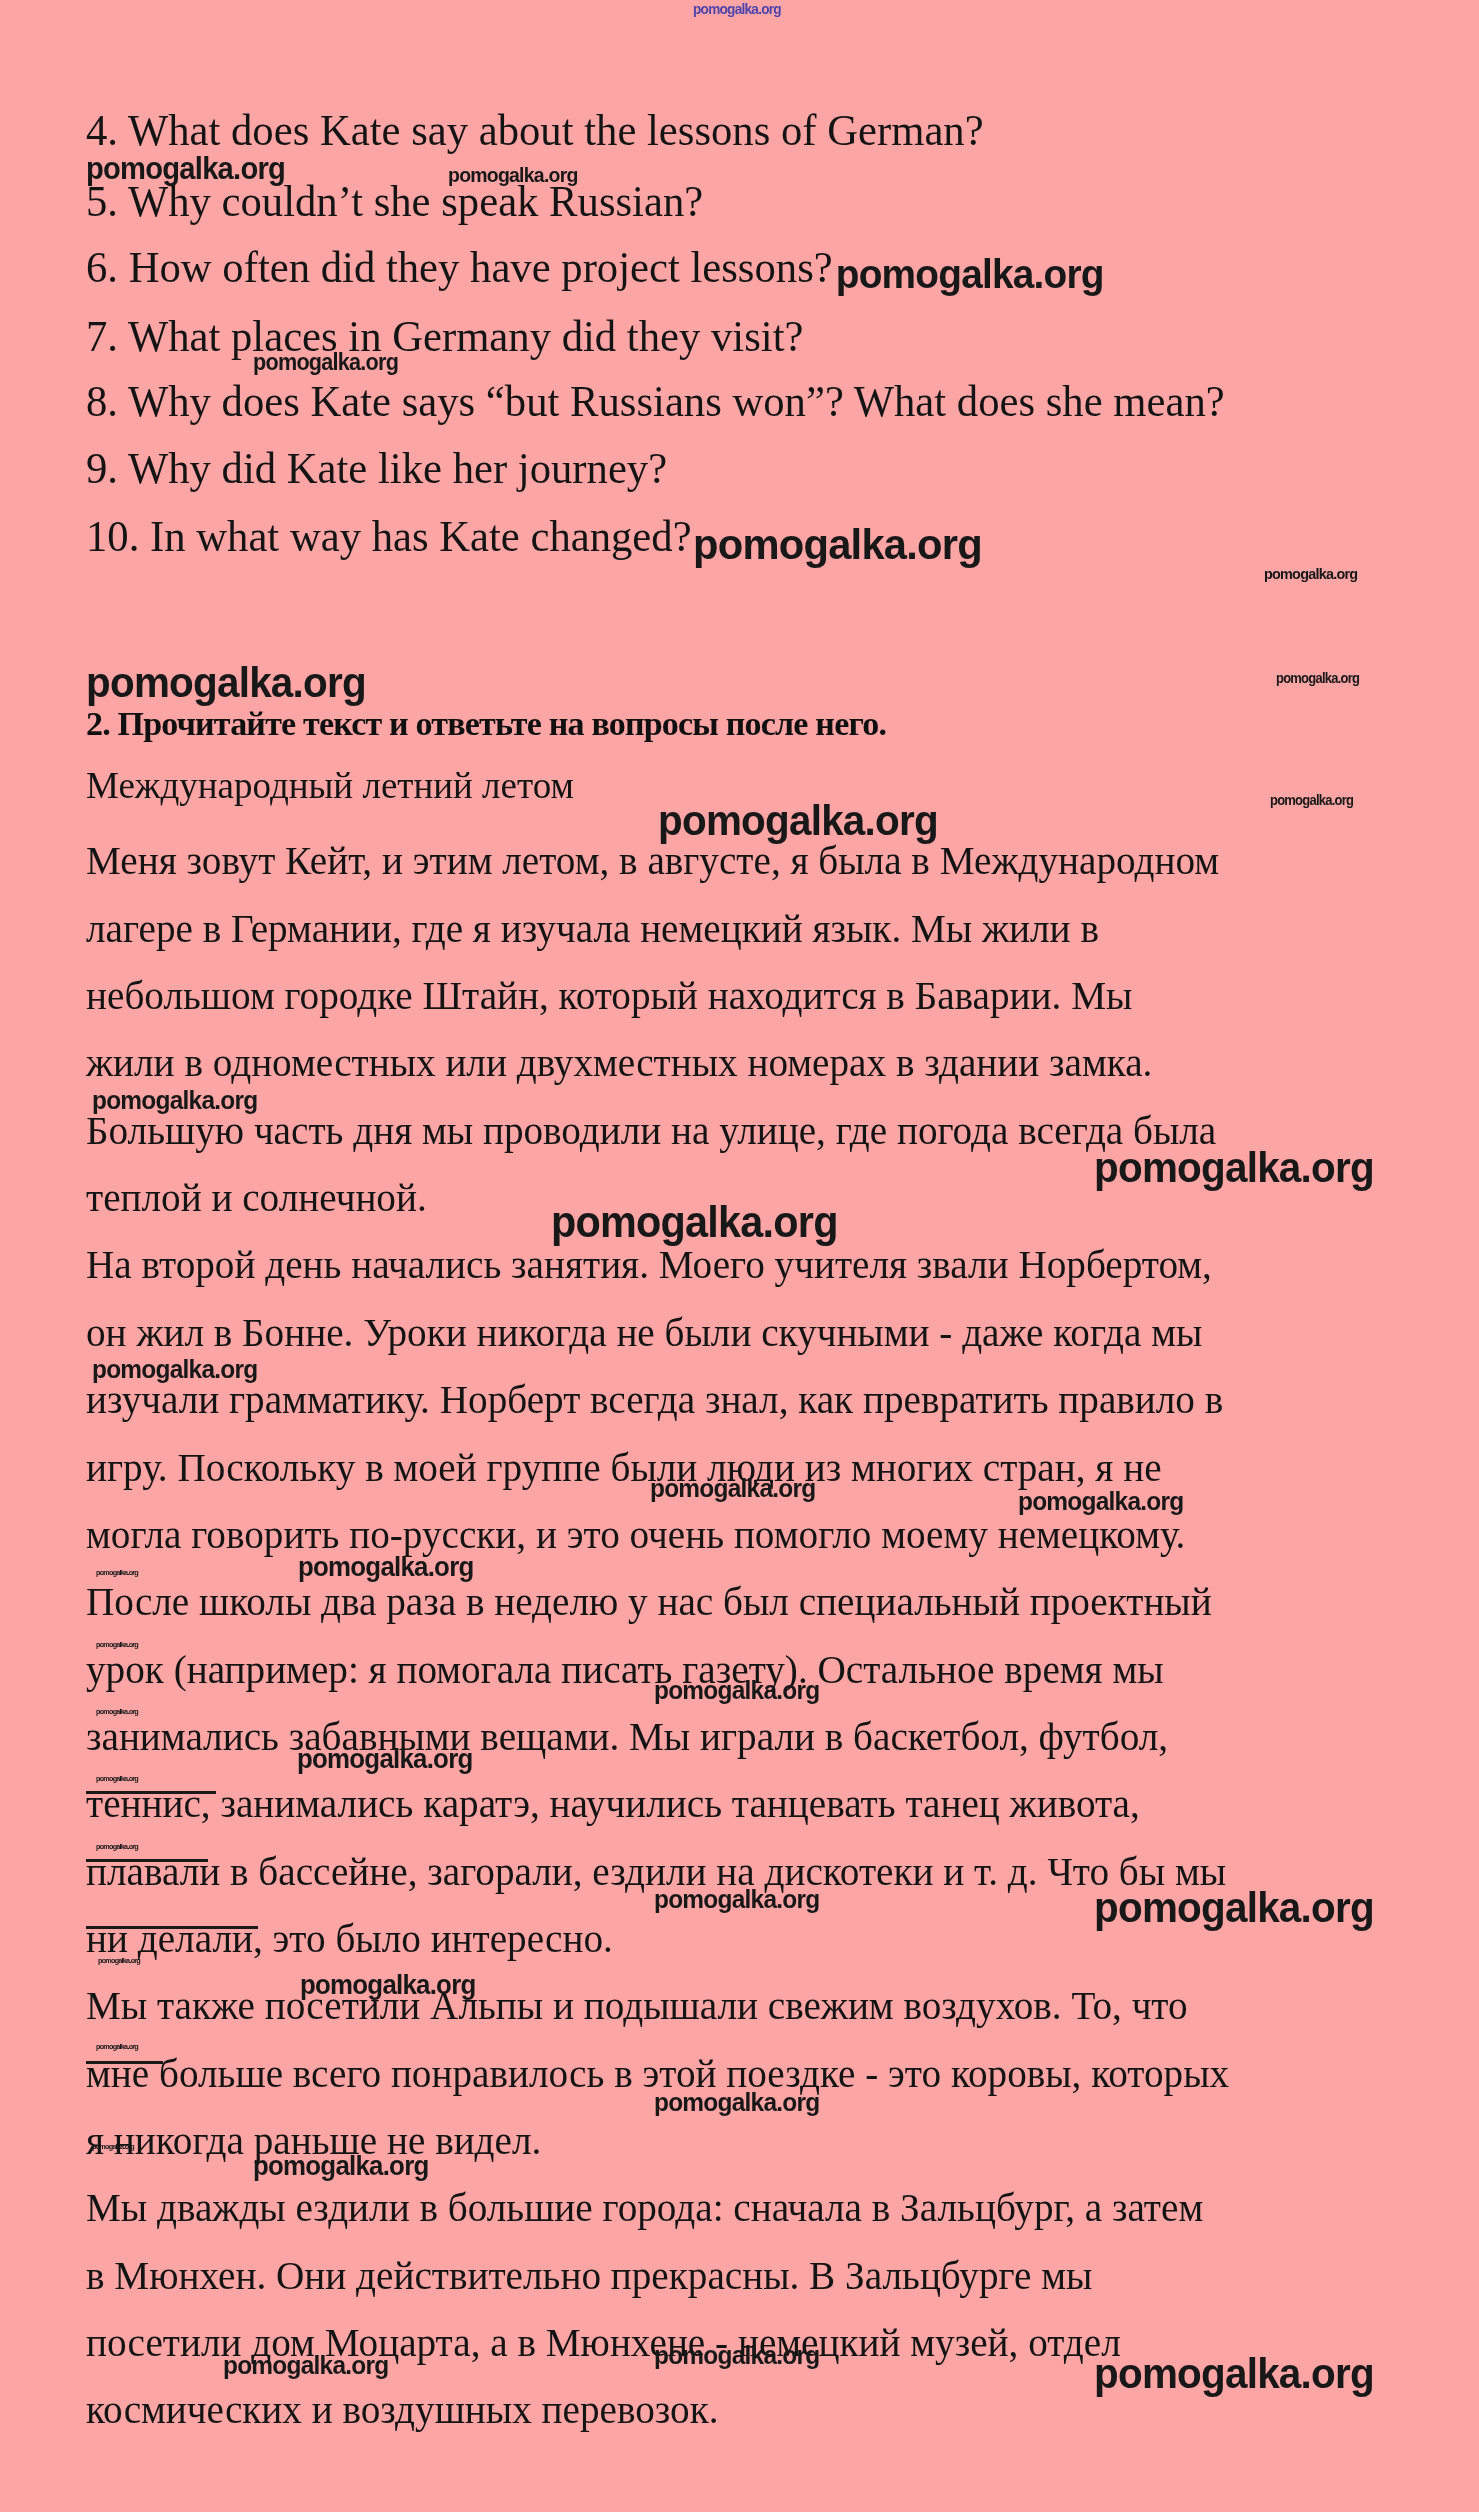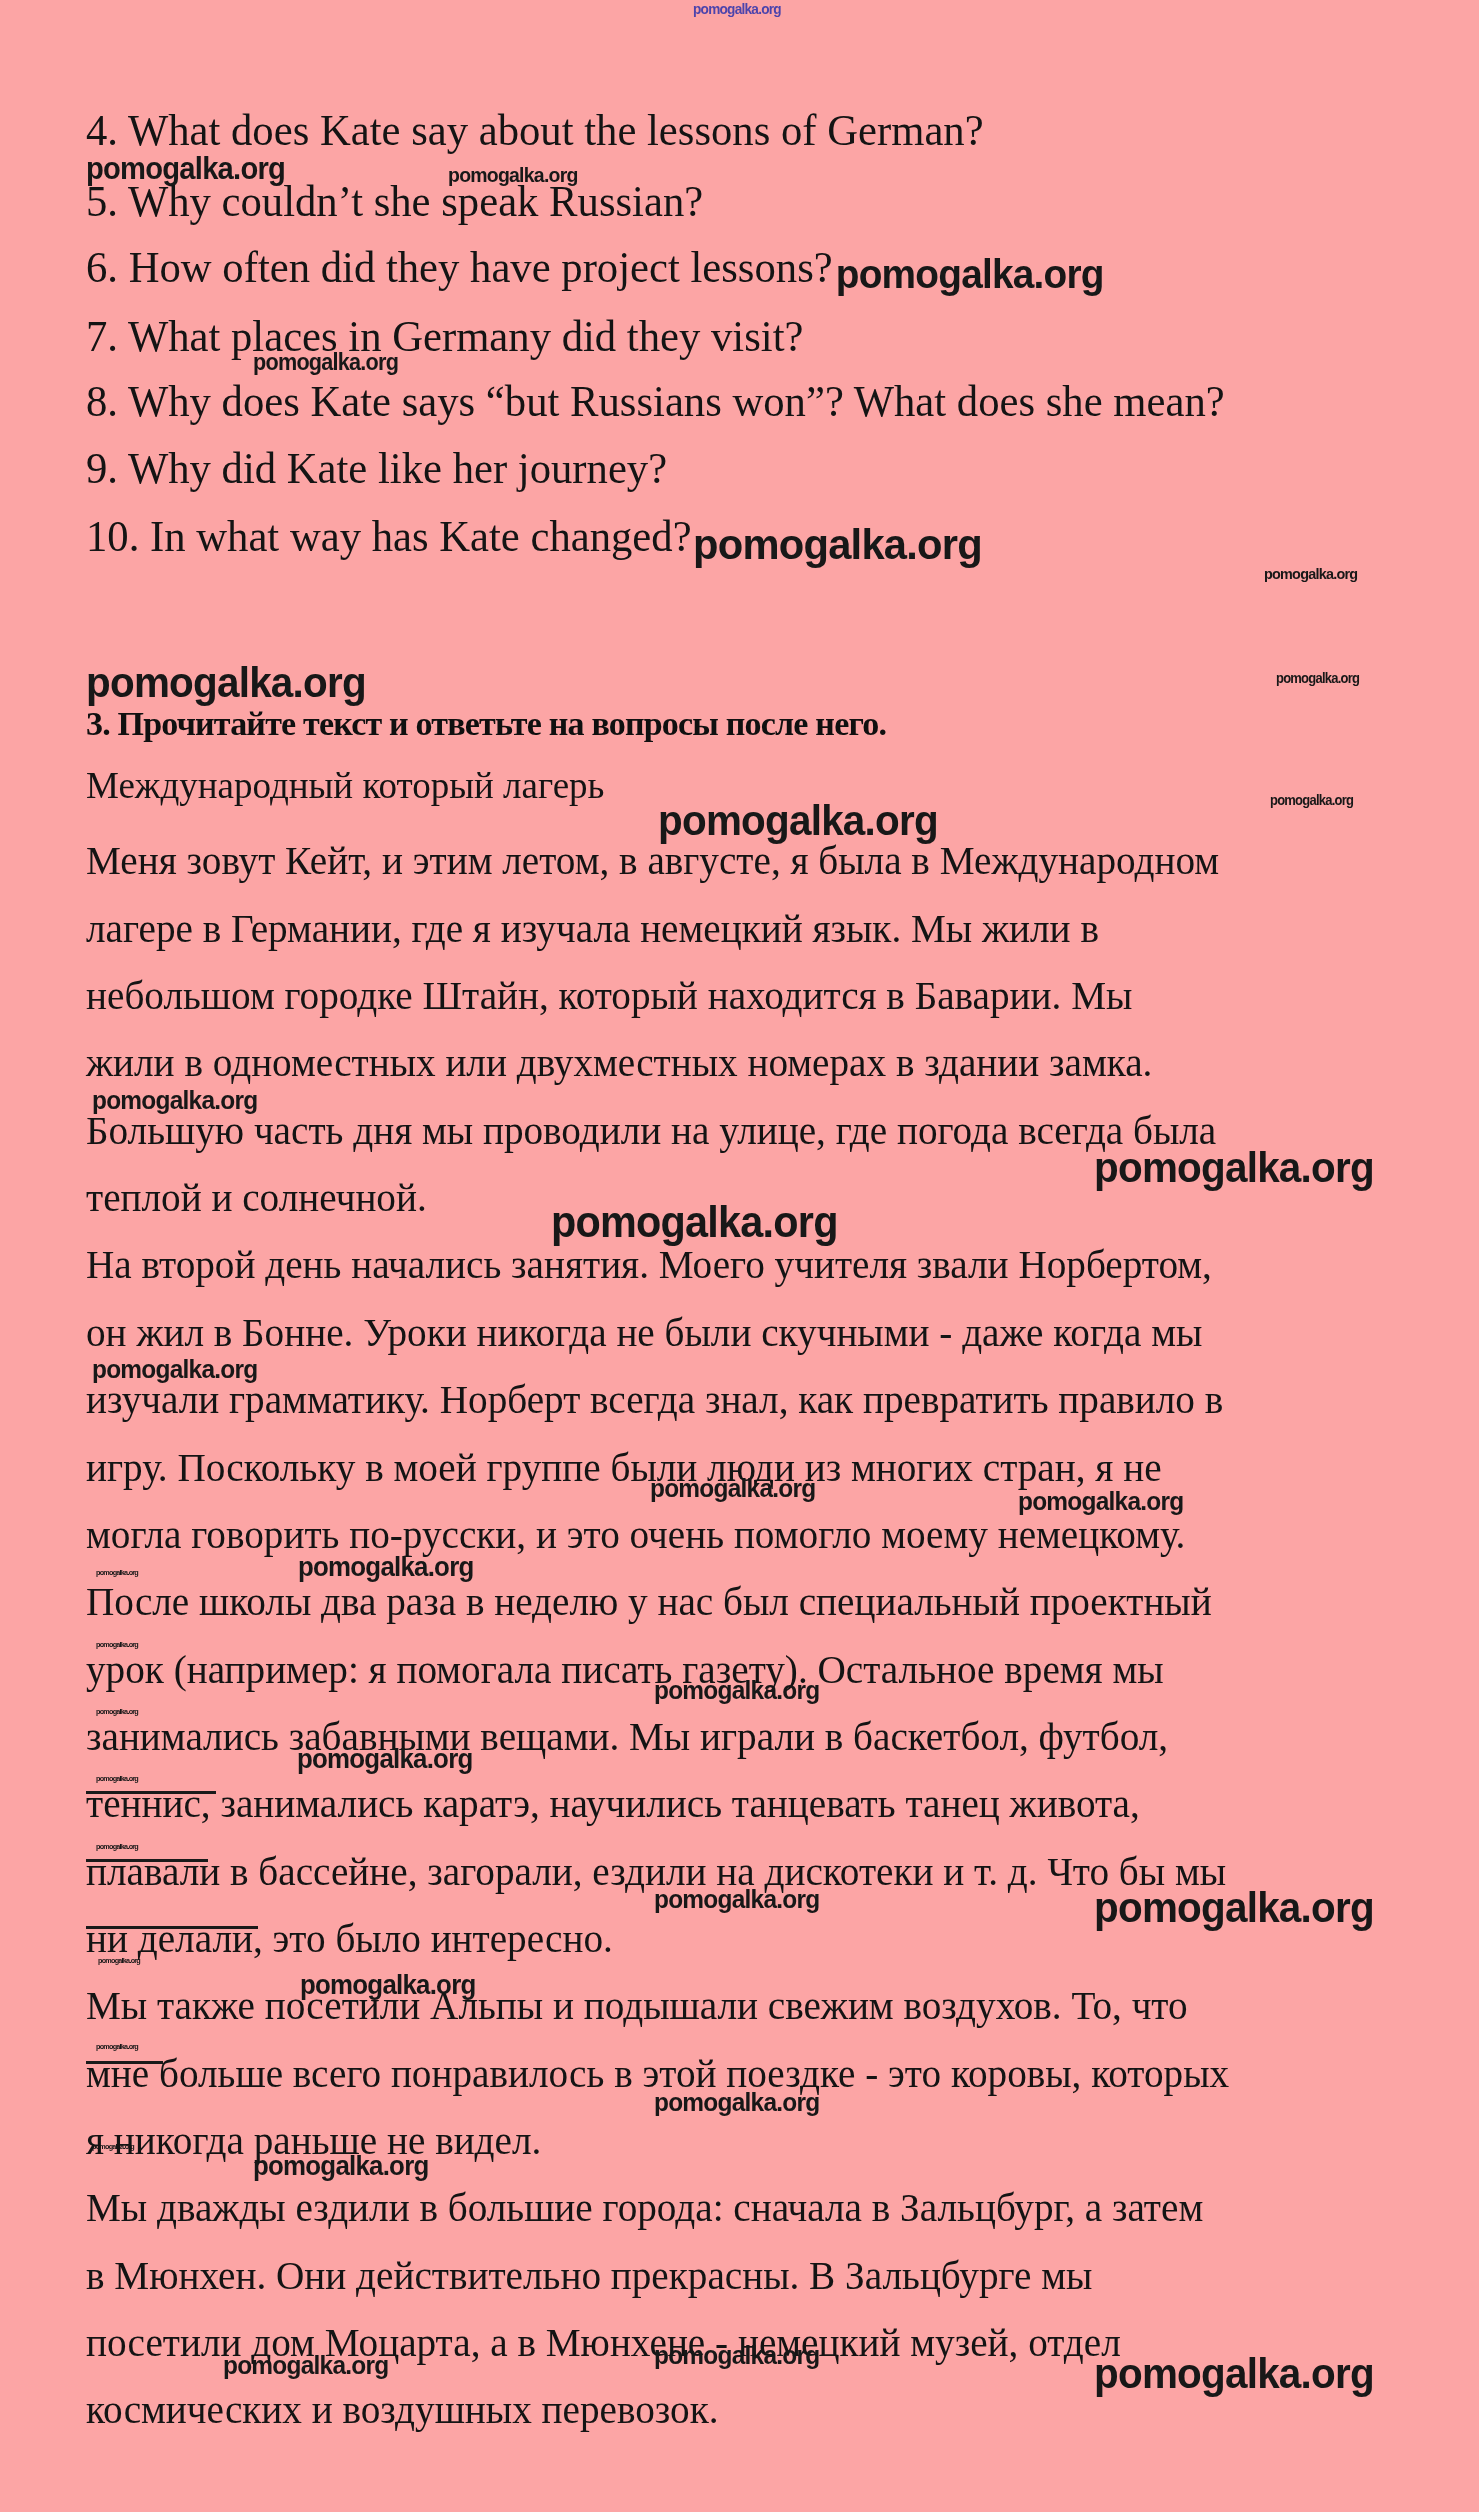--- a/index.html
+++ b/index.html
@@ -107,23 +107,23 @@
 
   <div class="q" style="top:445px;">9. Why did Kate like her journey?</div>
 
   <div class="q" style="top:513px;"><span>10. In what way has Kate changed?</span><span class="wm-inline" style="font-size:43px; top:7.7px; margin-left:1.5px;">pomogalka.org</span></div>
 
   <div class="wm" style="left:1264px; top:566px; font-size:15.3px;">pomogalka.org</div>
 
   <div class="wm" style="left:86px; top:661px; font-size:43px;">pomogalka.org</div>
   <div class="wm" style="left:1276px; top:672px; font-size:13.8px;">pomogalka.org</div>
 
-  <div class="heading" style="top:705px;">3. Прочитайте текст и ответьте на вопросы после него.</div>
-
-  <div class="subtitle" style="top:764px;">Международный который лагерь</div>
+  <div class="heading" style="top:705px;">2. Прочитайте текст и ответьте на вопросы после него.</div>
+
+  <div class="subtitle" style="top:764px;">Международный летний летом</div>
 
   <div class="wm" style="left:658px; top:799px; font-size:43px;">pomogalka.org</div>
   <div class="wm" style="left:1270px; top:794px; font-size:13.8px;">pomogalka.org</div>
 
   <div class="ru" style="top:839px;">Меня зовут Кейт, и этим летом, в августе, я была в Международном</div>
   <div class="ru" style="top:907px;">лагере в Германии, где я изучала немецкий язык. Мы жили в</div>
   <div class="ru" style="top:974px;">небольшом городке Штайн, который находится в Баварии. Мы</div>
   <div class="ru" style="top:1041px;">жили в одноместных или двухместных номерах в здании замка.</div>
 
   <div class="wm" style="left:92px; top:1087px; font-size:26px;">pomogalka.org</div>

